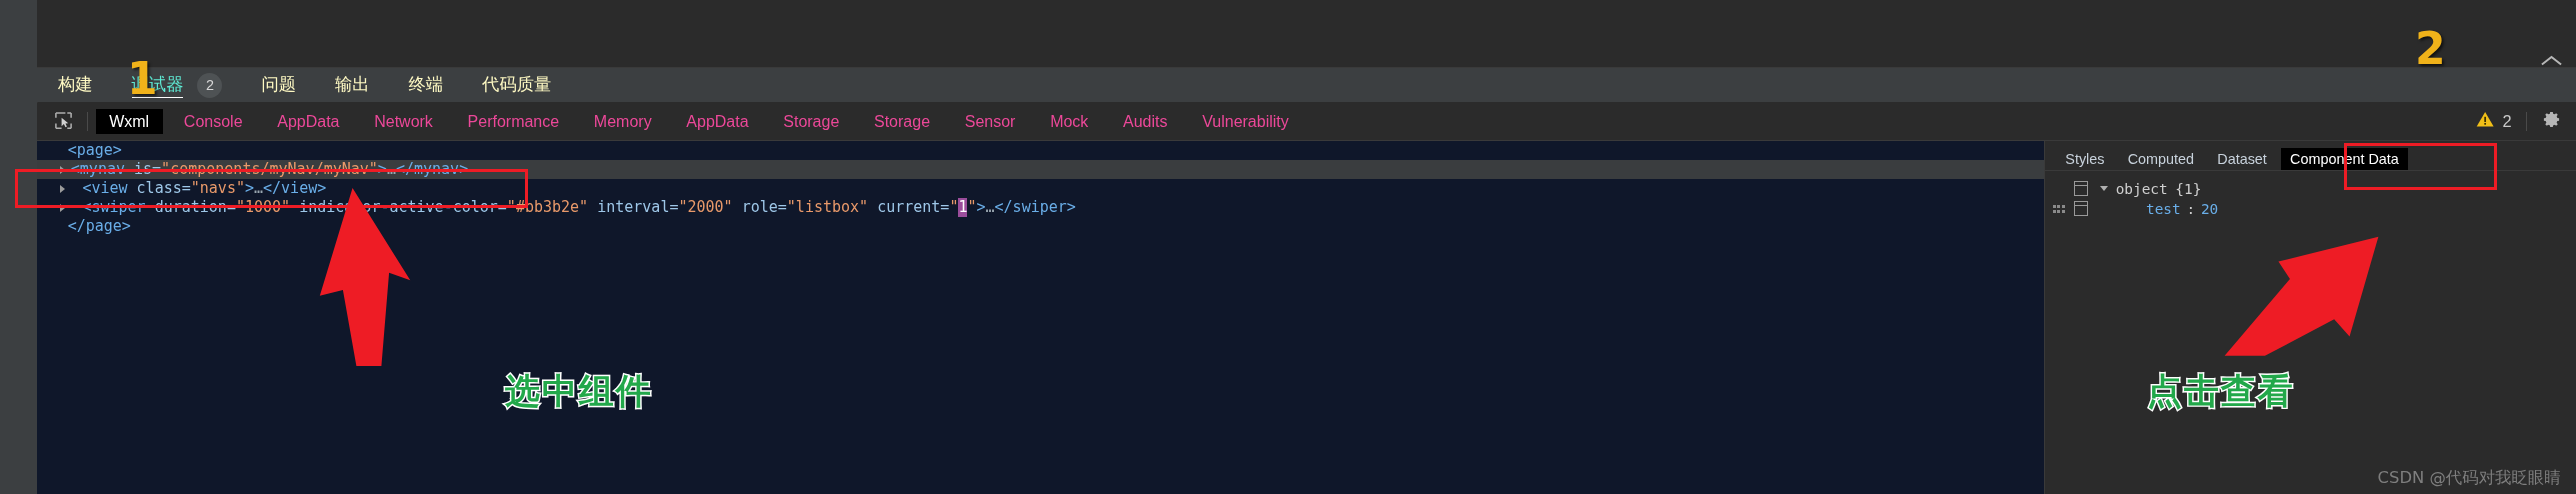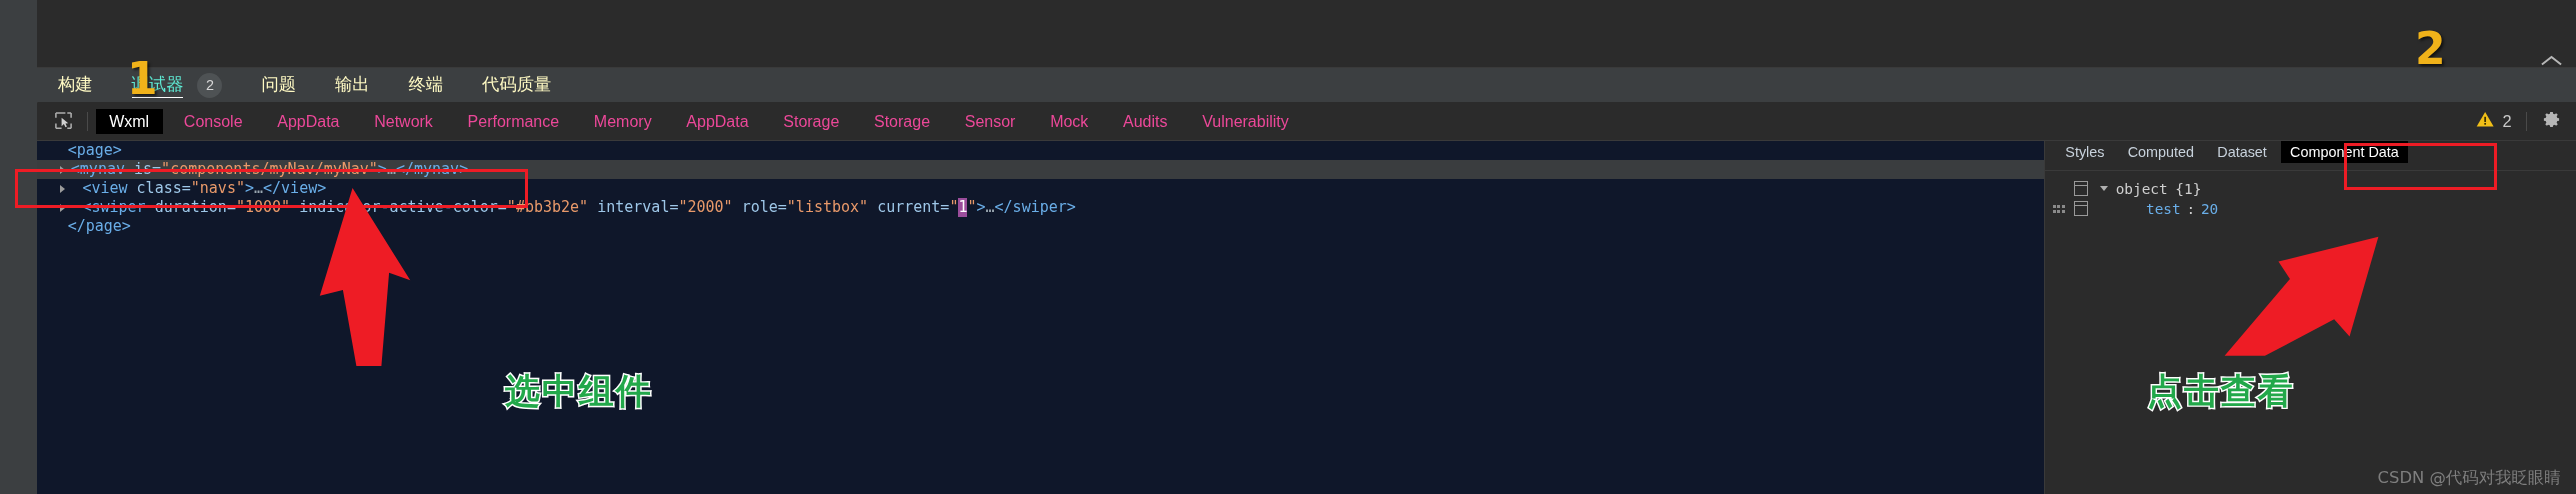--- a/index.html
+++ b/index.html
@@ -43,21 +43,21 @@
   .tri{display:inline-block;width:0;height:0;border-left:5.8px solid #9c9c9c;border-top:4.3px solid transparent;border-bottom:4.3px solid transparent;margin-right:5.8px;vertical-align:middle;}
   .tag{color:#6aaee8;}
   .attr{color:#9ec7e8;}
   .str{color:#e8996a;}
   .punc{color:#a9b7c6;}
   .hl{background:#9b4d9b;color:#ffffff;}
   .ell{color:#9aa7b0;}
 
   
   .right-pane{position:absolute;left:2044px;top:141px;right:0;bottom:0;background:#2b2b2b;border-left:1px solid #3a3a3a;}
-  .rp-tabs{display:flex;align-items:flex-start;height:29px;border-bottom:1px solid #3a3a3a;padding-left:11.6px;}
+  .rp-tabs{display:flex;align-items:flex-end;height:29px;border-bottom:1px solid #3a3a3a;padding-left:11.6px;}
   .rp-tab{color:#c8d2dc;font-size:14.4px;padding:2.9px 8.7px;margin-right:5.8px;white-space:nowrap;}
   .rp-tab.active{background:#000000;color:#ffffff;}
   .rp-body{padding-top:7.7px;font-family:"DejaVu Sans Mono","Liberation Mono",monospace;font-size:14.4px;}
   .rp-row{display:flex;align-items:center;height:20px;padding-left:7.7px;}
   .grip{width:13.5px;display:flex;flex-wrap:wrap;gap:1.9px;margin-right:7.7px;}
   .grip i{width:2.9px;height:2.9px;background:#8a8a8a;display:block;}
   .grip.empty{visibility:hidden;}
   .sqicon{width:12.5px;height:13.5px;border:1.4px solid #9a9a9a;margin-right:11.6px;position:relative;flex:0 0 auto;}
   .sqicon:after{content:"";position:absolute;left:0;right:0;top:2.9px;height:1.4px;background:#9a9a9a;}
   .caret{display:inline-block;width:0;height:0;border-left:4.8px solid transparent;border-right:4.8px solid transparent;border-top:5.8px solid #b0b0b0;margin-right:7.7px;}

